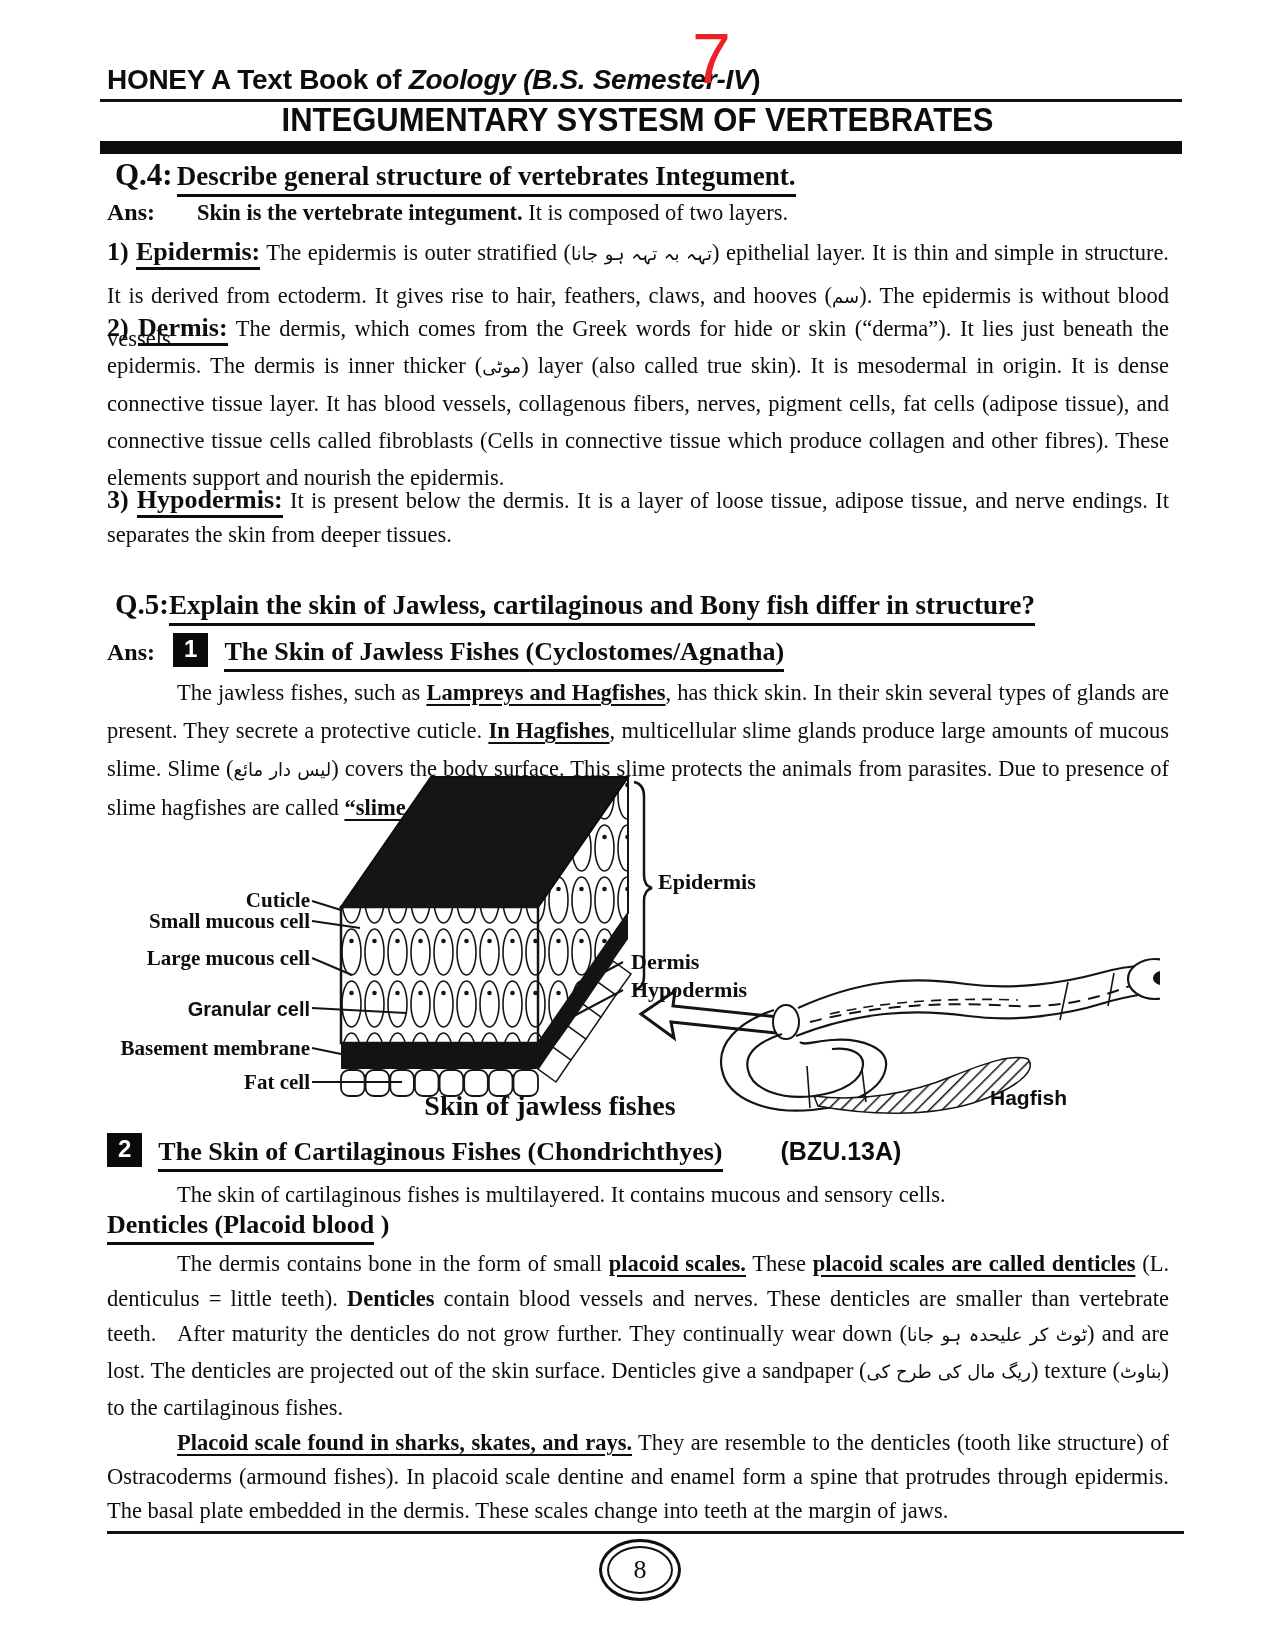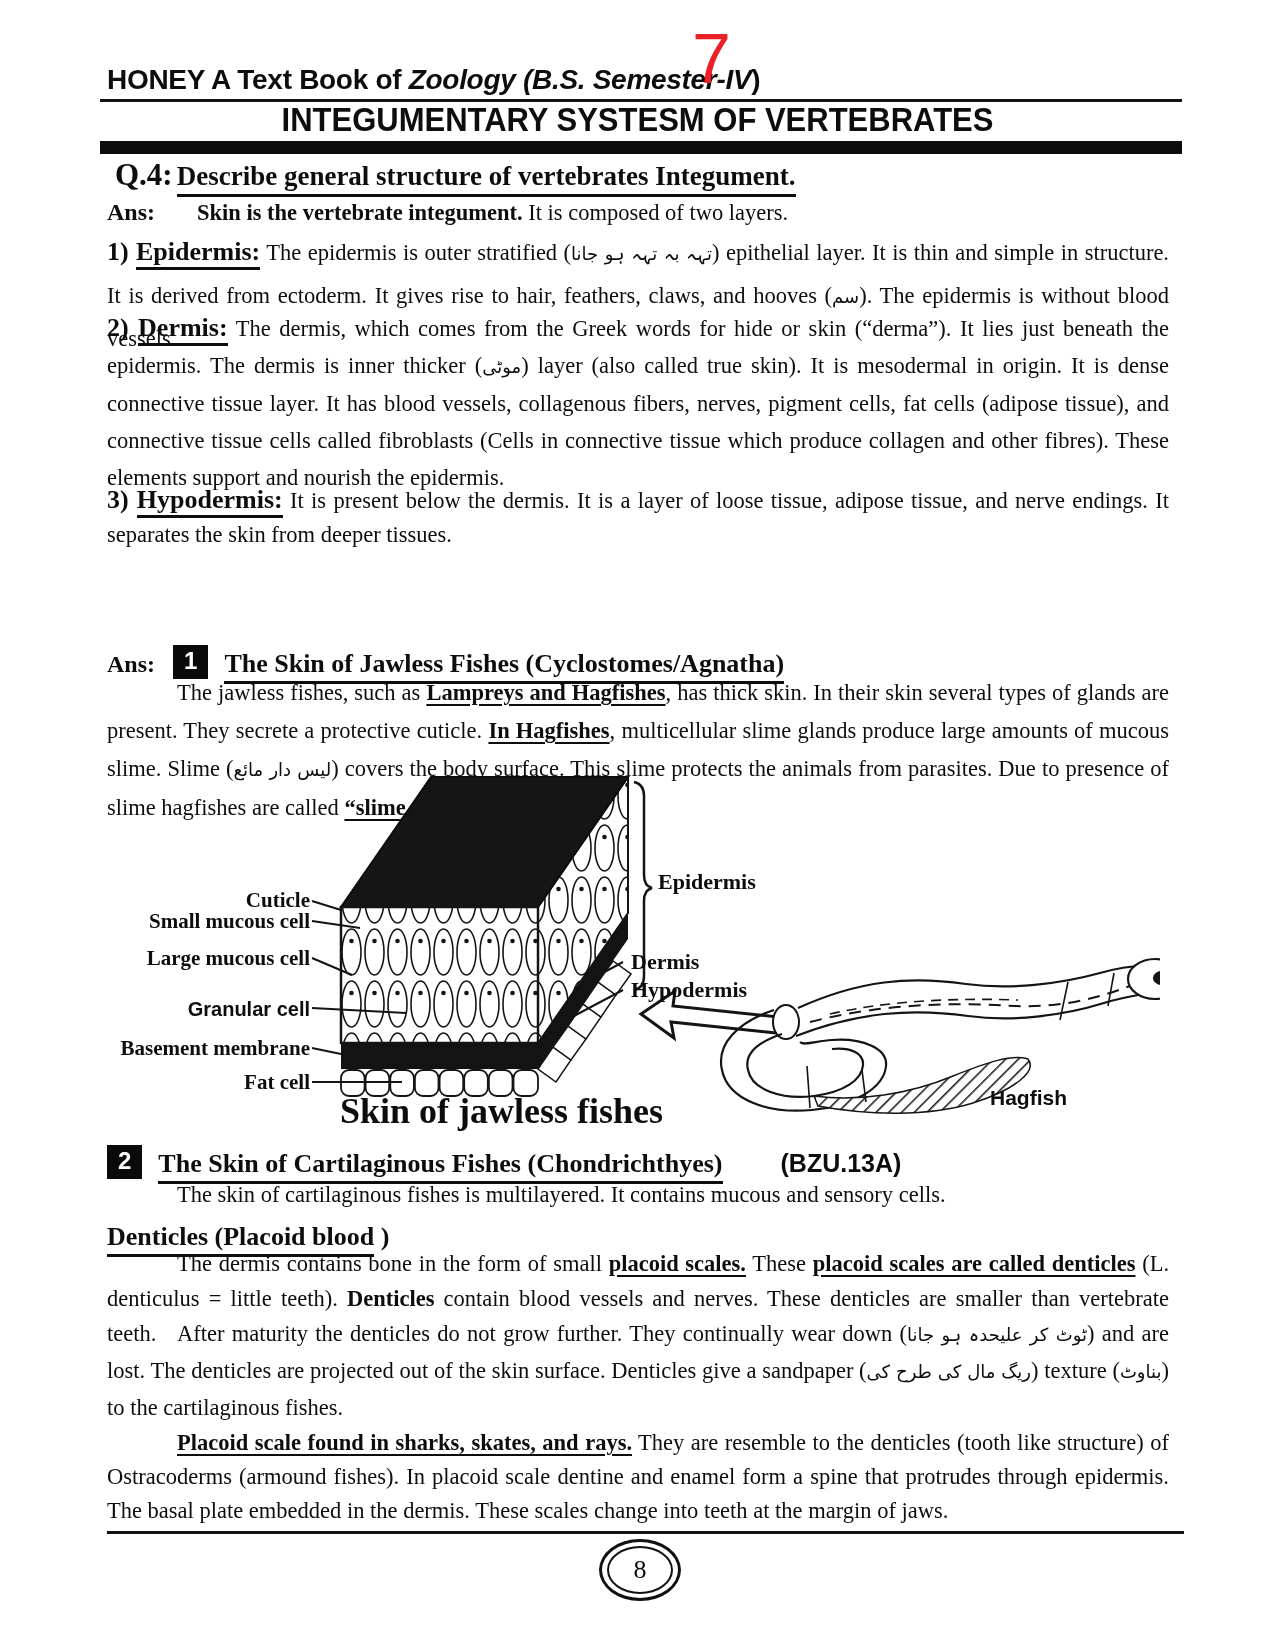--- a/index.html
+++ b/index.html
@@ -25,35 +25,35 @@
   .ansrow{left:107px;top:199px;width:1062px;font-size:22.5px;}
   .anslabel{font-weight:bold;font-size:24px;margin-right:42px;}
   .b{font-weight:bold;}
   .bu{font-weight:bold;text-decoration:underline;text-decoration-thickness:2px;text-underline-offset:4px;}
   .para{left:107px;width:1062px;font-size:22.5px;text-align:justify;}
   .pnum{font-size:26px;font-weight:bold;}
   .phead{font-size:26px;font-weight:bold;border-bottom:3px solid #0d0d0d;padding-bottom:1px;}
   .ur{font-family:"DejaVu Sans",sans-serif;font-size:18px;}
   .indent{text-indent:70px;}
   
-  .subrow{left:107px;width:1062px;white-space:nowrap;margin-top:12px;}
+  .subrow{left:107px;width:1062px;white-space:nowrap;}
   .numbox{display:inline-block;background:#0a0a0a;color:#ffffff;
           font-family:"Liberation Sans",sans-serif;font-weight:bold;font-size:24px;
           padding:2px 11px 4px 11px;margin-right:16px;vertical-align:3px;}
   .subhead{font-size:26px;font-weight:bold;border-bottom:3px solid #0d0d0d;padding-bottom:3px;}
   .bzu{font-family:"Liberation Sans",sans-serif;font-weight:bold;font-size:25px;margin-left:58px;}
   
   .figure{left:110px;top:770px;width:1050px;height:360px;}
   .fig-svg{position:absolute;left:0;top:0;}
   .fl{position:absolute;font-weight:bold;font-size:21px;line-height:24px;}
   .fl-left{left:0;width:200px;text-align:right;}
   .fl-sans{font-family:"Liberation Sans",sans-serif;font-size:20px;}
   .fl-right{font-size:22px;}
-  .fig-caption{position:absolute;left:230px;top:320px;width:420px;
-               font-weight:bold;font-size:36px;}
+  .fig-caption{position:absolute;left:230px;top:320px;width:420px;text-align:center;
+               font-weight:bold;font-size:28px;}
   
   .rule2{left:107px;top:1531px;width:1077px;height:3px;background:#121212;}
   .oval-outer{left:599px;top:1539px;width:76px;height:56px;border:3px solid #111;
               border-radius:50%;display:flex;align-items:center;justify-content:center;}
   .oval-inner{width:62px;height:44px;border:2px solid #111;border-radius:50%;
               display:flex;align-items:center;justify-content:center;font-size:26px;}
 </style>
 </head>
 <body>
 
@@ -81,20 +81,23 @@
   </p>
 
   <p class="abs para" style="top:309px;line-height:37px;margin:0;">
     <span class="pnum">2) </span><span class="phead">Dermis:</span><span> The dermis, which comes from the Greek words for hide or skin (“derma”). It lies just beneath the epidermis. The dermis is inner thicker (</span><span class="ur">موٹی</span><span>) layer (also called true skin). It is mesodermal in origin. It is dense connective tissue layer. It has blood vessels, collagenous fibers, nerves, pigment cells, fat cells (adipose tissue), and connective tissue cells called fibroblasts (Cells in connective tissue which produce collagen and other fibres). These elements support and nourish the epidermis.</span>
   </p>
 
   <p class="abs para" style="top:483px;line-height:34px;margin:0;">
     <span class="pnum">3) </span><span class="phead">Hypodermis:</span><span> It is present below the dermis. It is a layer of loose tissue, adipose tissue, and nerve endings. It separates the skin from deeper tissues.</span>
   </p>
 
+  <div class="abs qrow q5row">
+    <span class="qlabel" style="font-size:29px;">Q.5:</span><span class="qtext">Explain the skin of Jawless, cartilaginous and Bony fish differ in structure?</span>
+  </div>
 
   <div class="abs subrow" style="top:633px;">
     <span class="anslabel" style="margin-right:18px;">Ans:</span><span class="numbox">1</span><span class="subhead">The Skin of Jawless Fishes (Cyclostomes/Agnatha)</span>
   </div>
 
   <p class="abs para indent" style="top:674px;line-height:38px;margin:0;">
     <span>The jawless fishes, such as </span><span class="bu">Lampreys and Hagfishes</span><span>, has thick skin. In their skin several types of glands are present. They secrete a protective cuticle. </span><span class="bu">In Hagfishes</span><span>, multicellular slime glands produce large amounts of mucous slime. Slime (</span><span class="ur">لیس دار مائع</span><span>) covers the body surface. This slime protects the animals from parasites. Due to presence of slime hagfishes are called </span><span class="bu">“slime eels”</span><span>.</span>
   </p>
 
   <div class="abs figure">

